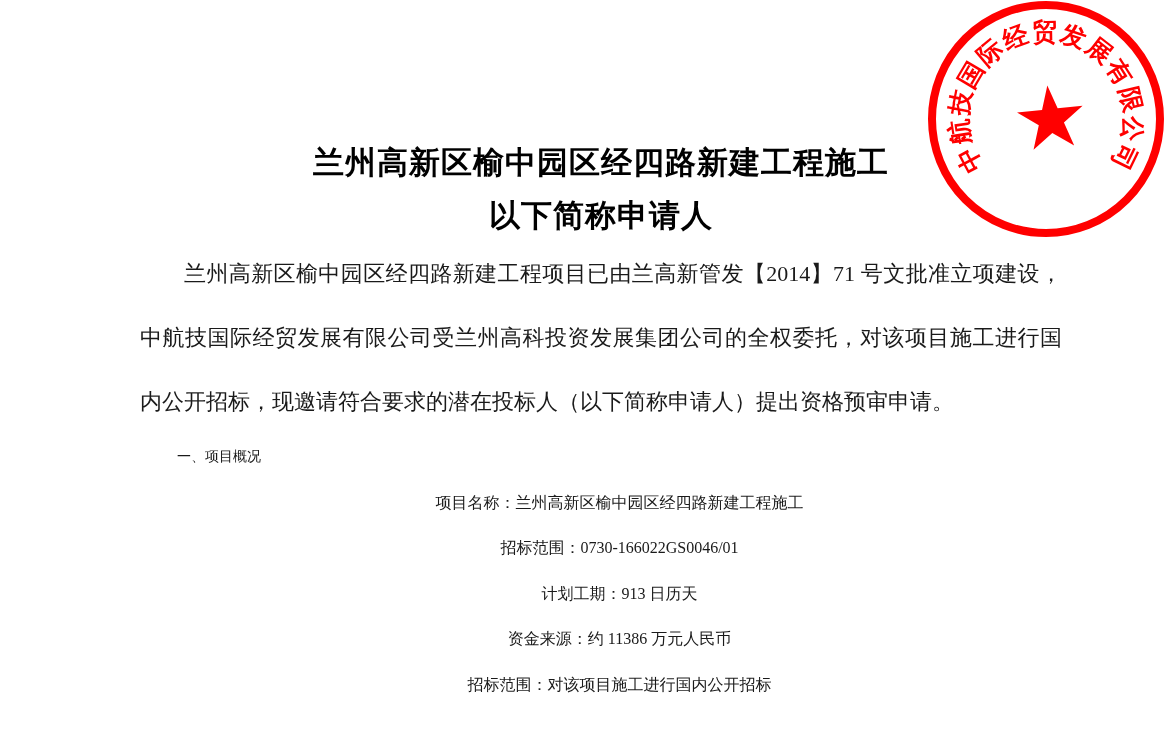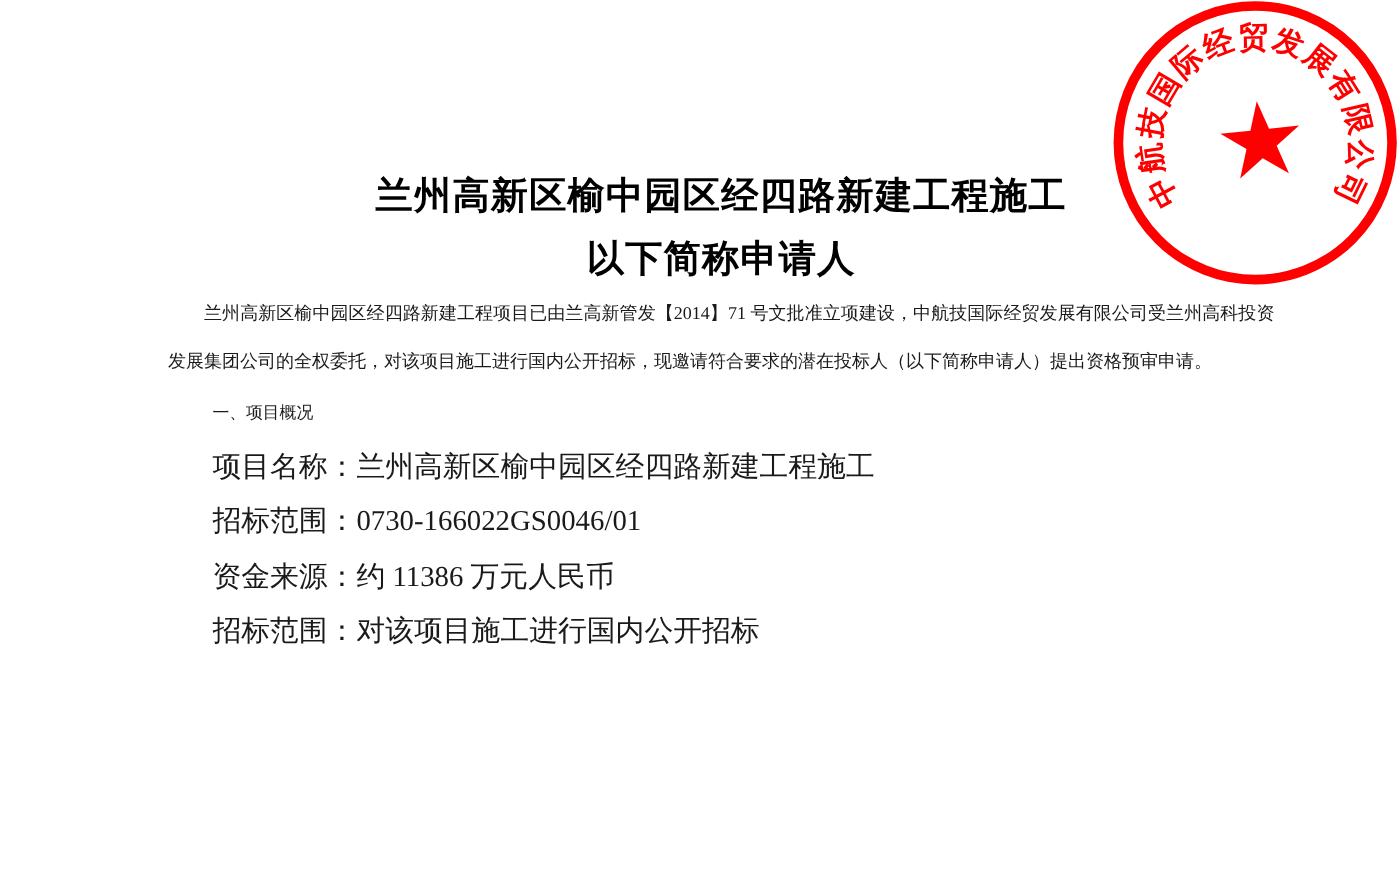--- a/index.html
+++ b/index.html
@@ -22,35 +22,36 @@
     font-family: "Liberation Sans", "DejaVu Sans", sans-serif;
     font-weight: bold;
     font-size: 31px;
     line-height: 53px;
     text-align: center;
     letter-spacing: 1px;
     color: #000000;
   }
   .intro {
     margin: 0;
-    font-size: 15px;
-    line-height: 40px;
+    font-size: 22px;
+    line-height: 64px;
     text-align: justify;
     text-indent: 2em;
   }
   .section-heading {
     font-size: 14px;
     line-height: 45.5px;
     padding-left: 37px;
   }
   .item {
-    font-size: 24px;
+    font-size: 16px;
     line-height: 45.5px;
     padding-left: 37px;
     white-space: nowrap;
+    text-align: center;
   }
   
   .seal {
     position: absolute;
     left: 928px;
     top: 1px;
     width: 236px;
     height: 236px;
     color: #ff0000;
   }
@@ -89,20 +90,21 @@
   <div class="content">
     <div class="doc-title">
       <div>兰州高新区榆中园区经四路新建工程施工</div>
       <div>以下简称申请人</div>
     </div>
     <p class="intro">兰州高新区榆中园区经四路新建工程项目已由兰高新管发【2014】71 号文批准立项建设，中航技国际经贸发展有限公司受兰州高科投资发展集团公司的全权委托，对该项目施工进行国内公开招标，现邀请符合要求的潜在投标人（以下简称申请人）提出资格预审申请。</p>
     <div class="section-heading">一、项目概况</div>
     <div id="overview-list">
         <div class="item"><span>项目名称</span><span>：</span><span>兰州高新区榆中园区经四路新建工程施工</span></div>
         <div class="item"><span>招标范围</span><span>：</span><span>0730-166022GS0046/01</span></div>
+        <div class="item"><span>计划工期</span><span>：</span><span>913 日历天</span></div>
         <div class="item"><span>资金来源</span><span>：</span><span>约 11386 万元人民币</span></div>
         <div class="item"><span>招标范围</span><span>：</span><span>对该项目施工进行国内公开招标</span></div>
       </div>
   </div>
 
   <div class="seal" id="seal" style="color: rgb(255, 0, 0);">
     <div class="seal-ring"></div>
     <div class="seal-star">★</div>
     <div class="seal-text" id="seal-text">
         <span class="seal-char" style="--a: -118deg;">中</span>

